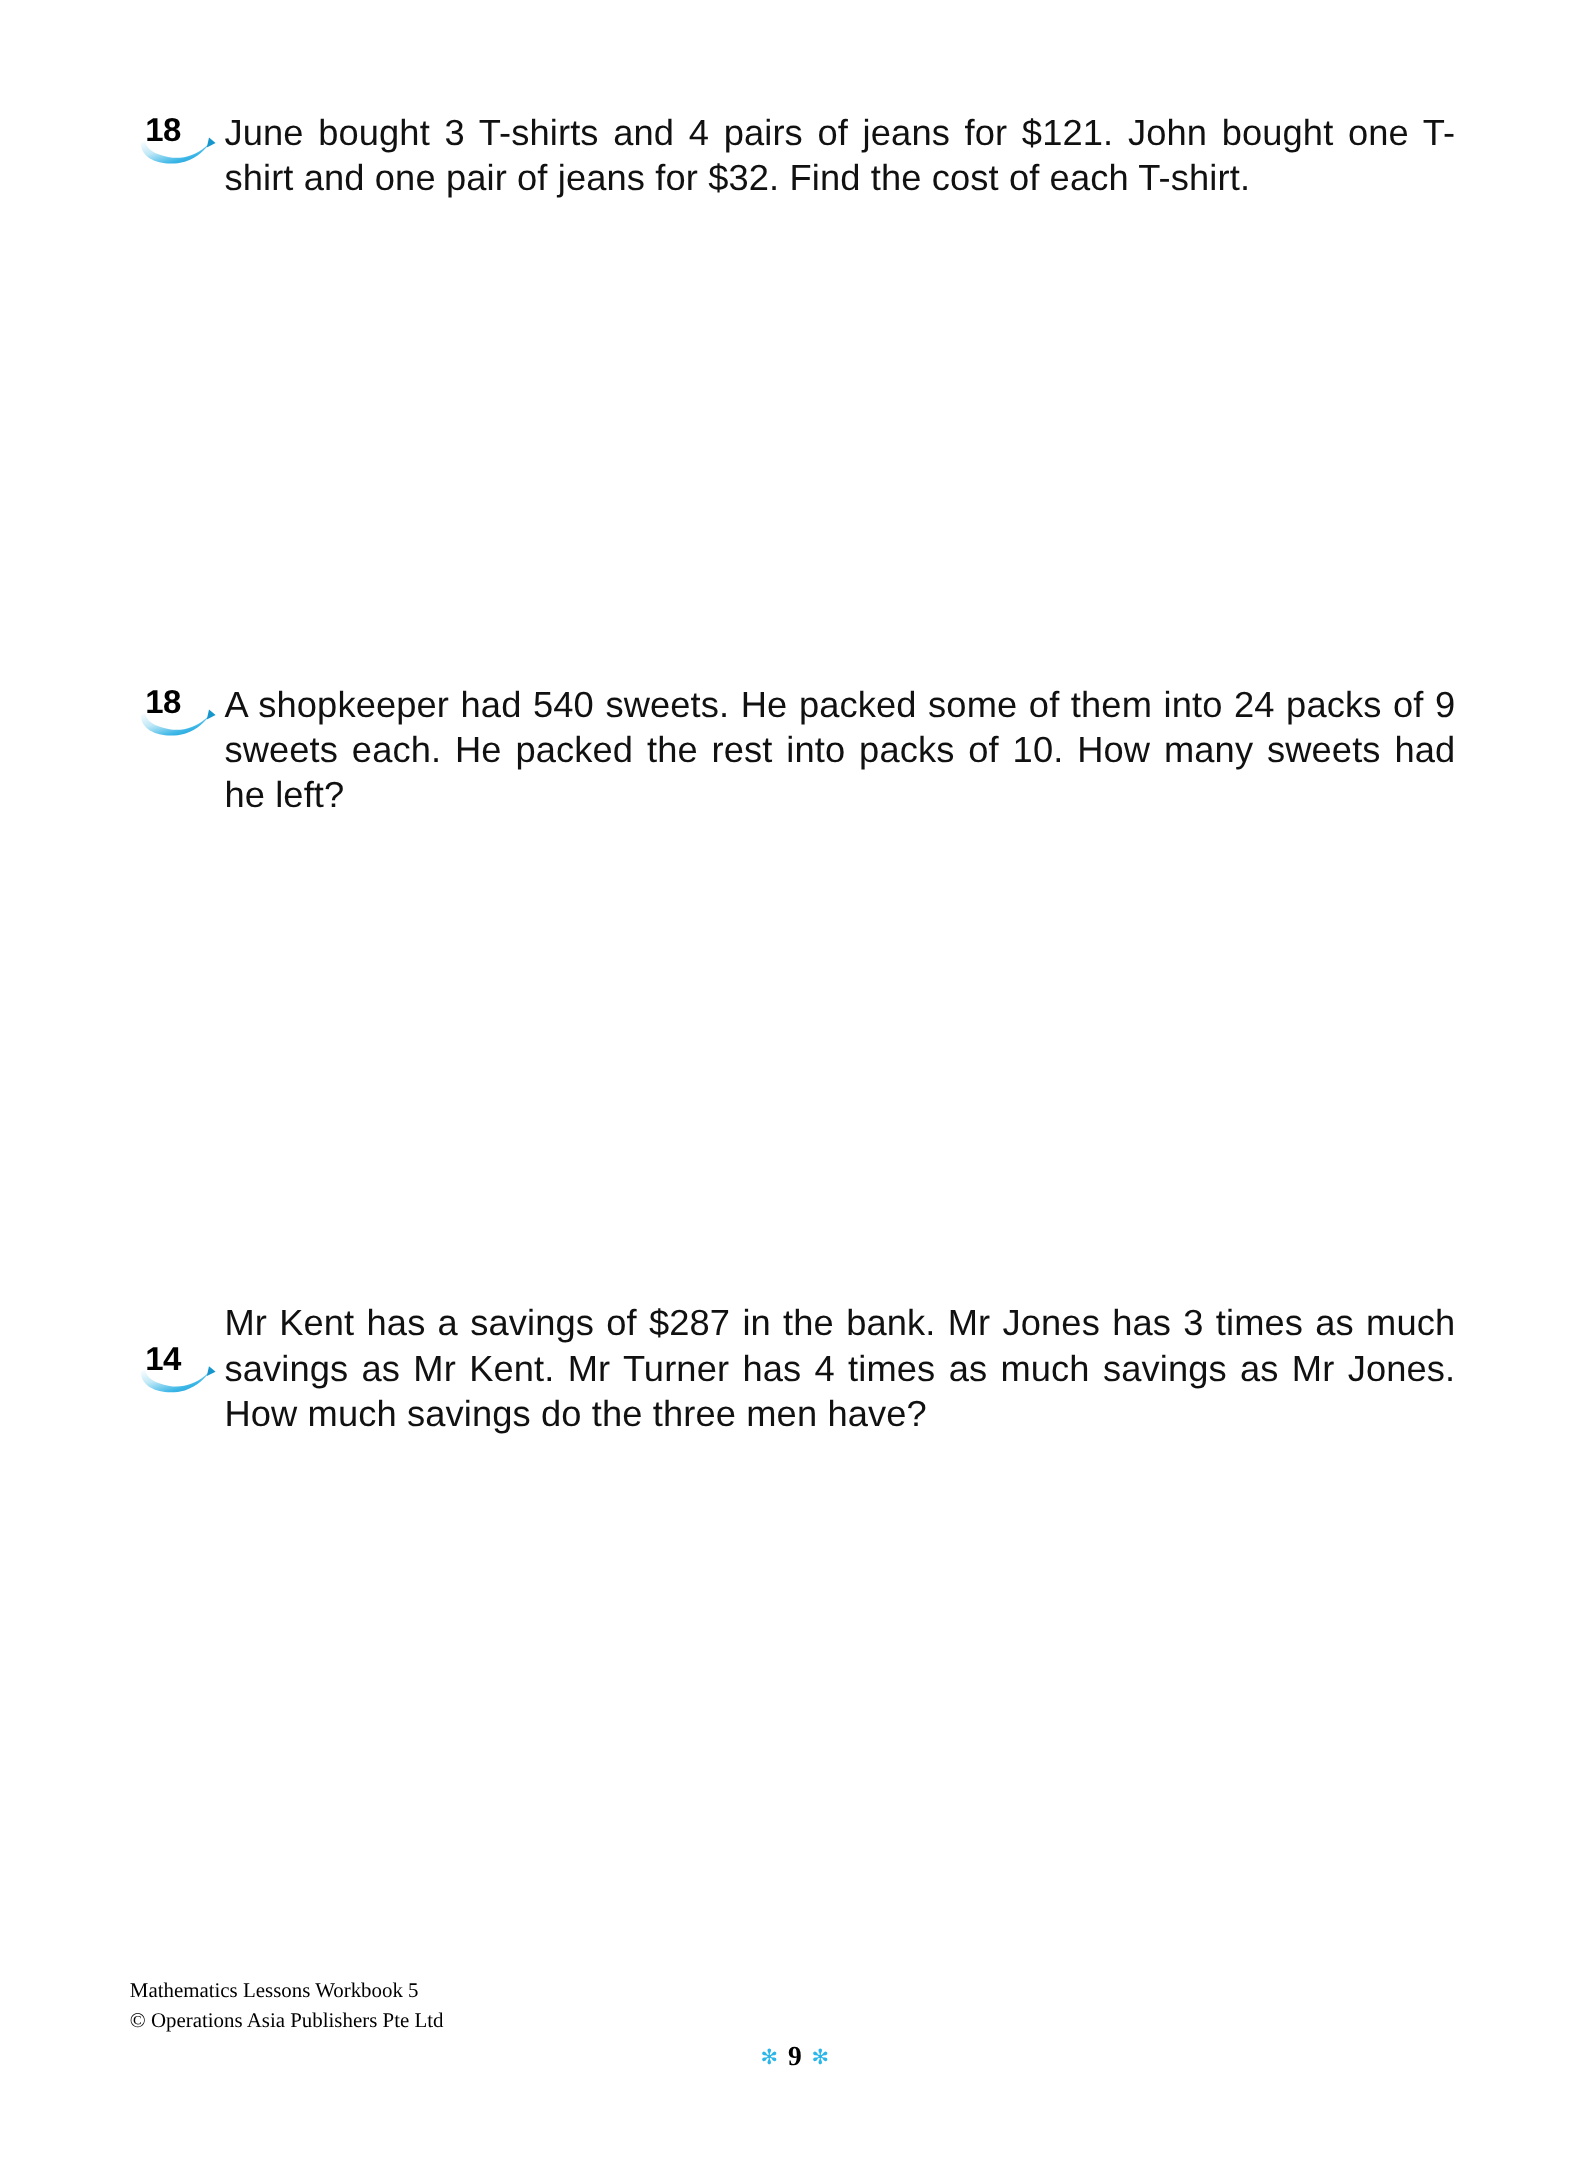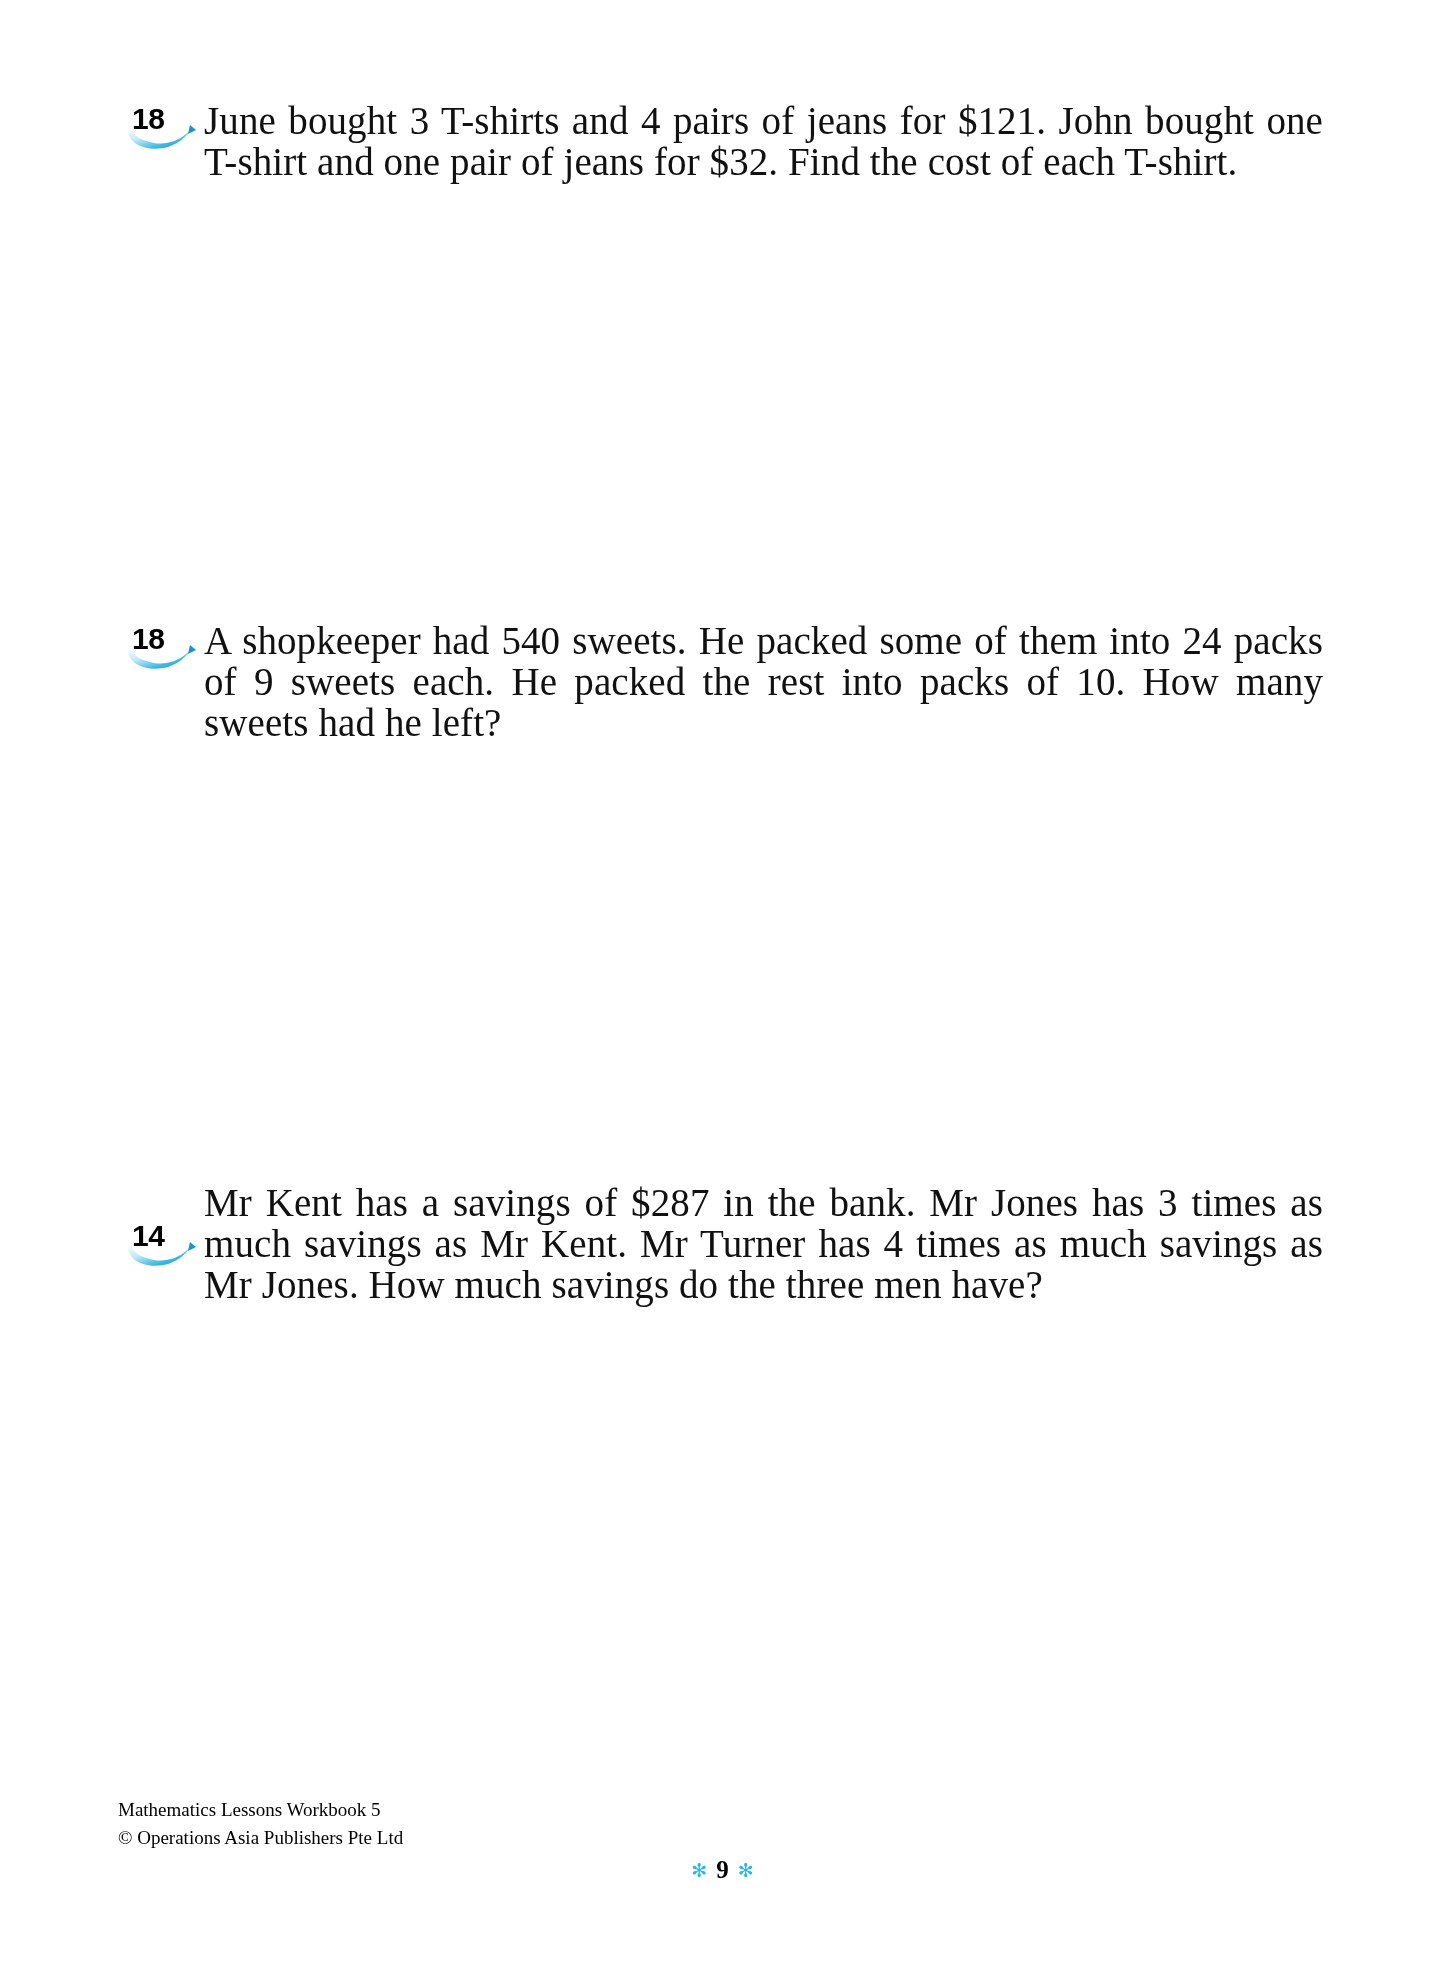--- a/index.html
+++ b/index.html
@@ -55,22 +55,22 @@
     font-weight: bold;
     font-size: 30px;
     line-height: 34px;
     color: #000000;
     letter-spacing: -0.5px;
     z-index: 2;
   }
 
   .q-text {
     flex: 1 1 auto;
-    font-family: Liberation Serif, serif;
-    font-size: 39px;
+    font-family: Liberation Sans, sans-serif;
+    font-size: 33px;
     line-height: 41px;
     color: #111111;
     text-align: justify;
     text-justify: inter-word;
     letter-spacing: 0.1px;
   }
 
   
   .footer-left {
     position: absolute;

